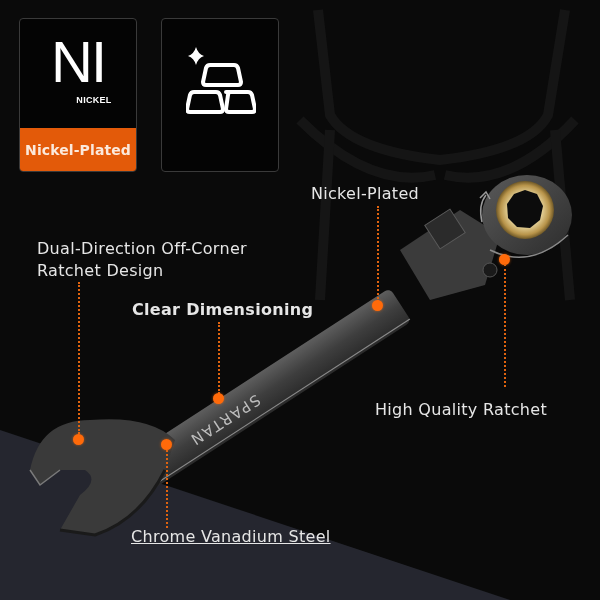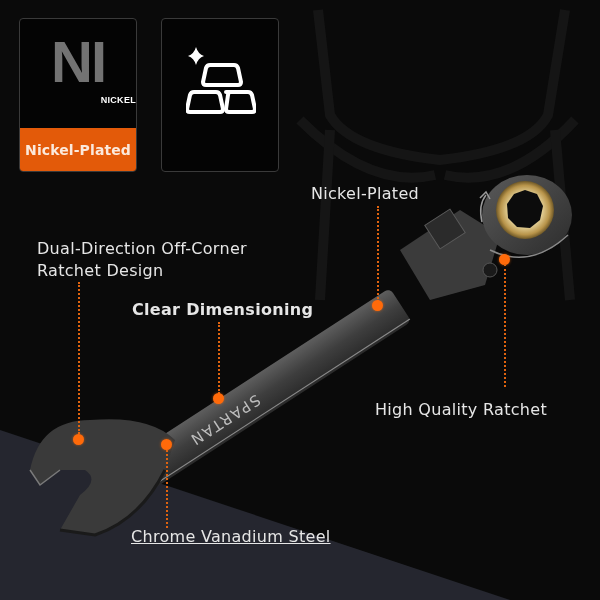--- a/index.html
+++ b/index.html
@@ -22,27 +22,27 @@
     .badge .band {
       position: absolute; left: 0; bottom: 0; width: 100%; height: 43px;
       background: #e35a09;
       color: #fbe9dc;
       font-size: 14px; font-weight: bold;
       display: flex; align-items: center; justify-content: center;
       letter-spacing: 0.1px;
     }
     .ni-symbol {
       position: absolute; left: 0; top: 12px; width: 100%;
-      text-align: center; color: #737373;
+      text-align: center; color: #ffffff;
       font-family: "Liberation Sans", sans-serif;
-      font-size: 58px; font-weight: bold; letter-spacing: -2px; line-height: 62px;
+      font-size: 58px; font-weight: normal; letter-spacing: -2px; line-height: 62px;
     }
     .ni-name {
-      position: absolute; left: 0; top: 76px; width: 100%;
-      text-align: right; color: #ffffff;
+      position: absolute; left: 16px; top: 76px; width: 100%;
+      text-align: center; color: #ffffff;
       font-family: "Liberation Sans", sans-serif;
       font-size: 9px; font-weight: bold; letter-spacing: 0.3px;
     }
     .gold-icon { position: absolute; left: 24px; top: 18px; }
 
     .callout {
       position: absolute;
       color: #e6e6e6;
       font-size: 16px;
       line-height: 22px;

